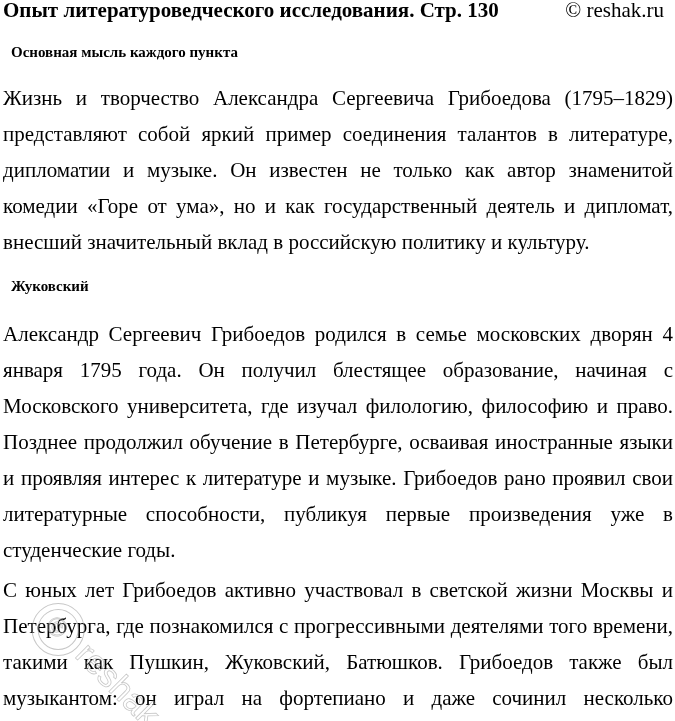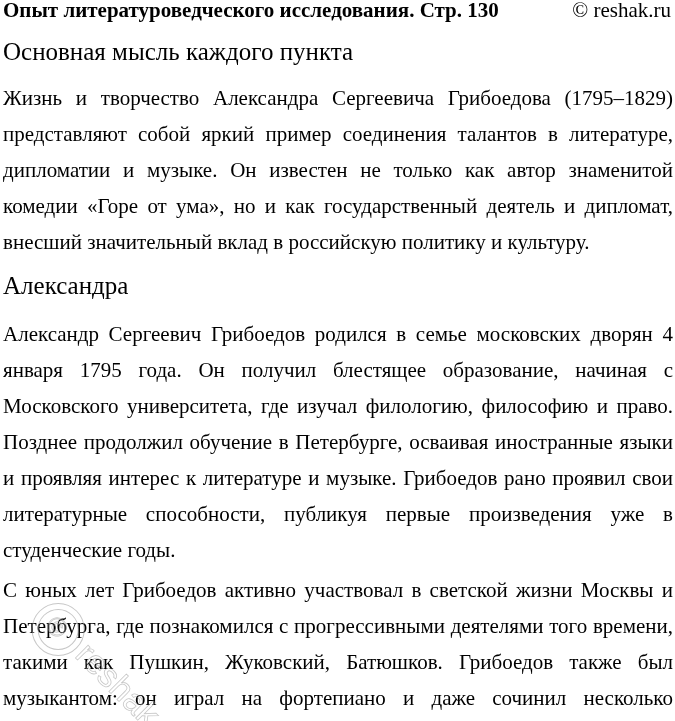--- a/index.html
+++ b/index.html
@@ -30,31 +30,31 @@
       position: absolute;
       left: 0;
       top: 0;
       font-weight: bold;
       font-size: 21px;
       line-height: 22px;
       white-space: nowrap;
     }
     .copyright {
       position: absolute;
-      right: 2px;
+      right: 9px;
       top: 0;
       font-size: 21px;
       line-height: 22px;
       white-space: nowrap;
     }
     .section-heading {
-      font-weight: normal;
-      font-size: 25px;
+      font-weight: bold;
+      font-size: 15px;
       line-height: 24px;
-      margin: 0;
+      margin: 8px;
       white-space: nowrap;
     }
     .h-main { margin-top: 19px; }
     .h-bio { margin-top: 14px; }
     .para {
       font-size: 21px;
       line-height: 36px;
       text-align: justify;
       text-align-last: left;
       margin: 0;
@@ -78,21 +78,21 @@
 
 <div class="page">
   <div class="header-row">
     <div class="doc-title">Опыт литературоведческого исследования. Стр. 130</div>
     <div class="copyright">© reshak.ru</div>
   </div>
 
   <h2 class="section-heading h-main">Основная мысль каждого пункта</h2>
   <p class="para p1">Жизнь и творчество Александра Сергеевича Грибоедова (1795–1829) представляют собой яркий пример соединения талантов в литературе, дипломатии и музыке. Он известен не только как автор знаменитой комедии «Горе от ума», но и как государственный деятель и дипломат, внесший значительный вклад в российскую политику и культуру.</p>
 
-  <h2 class="section-heading h-bio">Александра</h2>
+  <h2 class="section-heading h-bio">Жуковский</h2>
   <p class="para p2">Александр Сергеевич Грибоедов родился в семье московских дворян 4 января 1795 года. Он получил блестящее образование, начиная с Московского университета, где изучал филологию, философию и право. Позднее продолжил обучение в Петербурге, осваивая иностранные языки и проявляя интерес к литературе и музыке. Грибоедов рано проявил свои литературные способности, публикуя первые произведения уже в студенческие годы.</p>
   <p class="para p3">С юных лет Грибоедов активно участвовал в светской жизни Москвы и Петербурга, где познакомился с прогрессивными деятелями того времени, такими как Пушкин, Жуковский, Батюшков. Грибоедов также был музыкантом: он играл на фортепиано и даже сочинил несколько музыкальных произведений, но особую известность ему принесла литературная деятельность.</p>
 </div>
 
 <div class="watermark">
   <svg width="220" height="150" viewBox="0 0 220 150">
     <g transform="rotate(45 60 80)" fill="none" stroke="#9a9a9a" stroke-width="1">
       <circle cx="30" cy="95" r="26"></circle>
       <circle cx="30" cy="95" r="20"></circle>
       <text x="18" y="103" font-family="Liberation Sans, sans-serif" font-size="26" fill="none" stroke="#9a9a9a" stroke-width="0.8">©</text>

